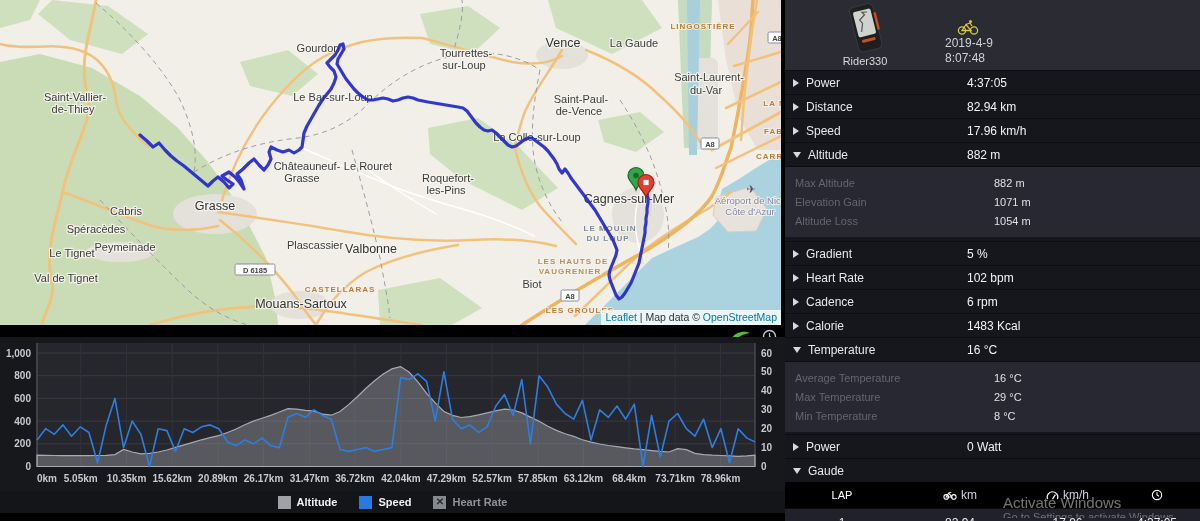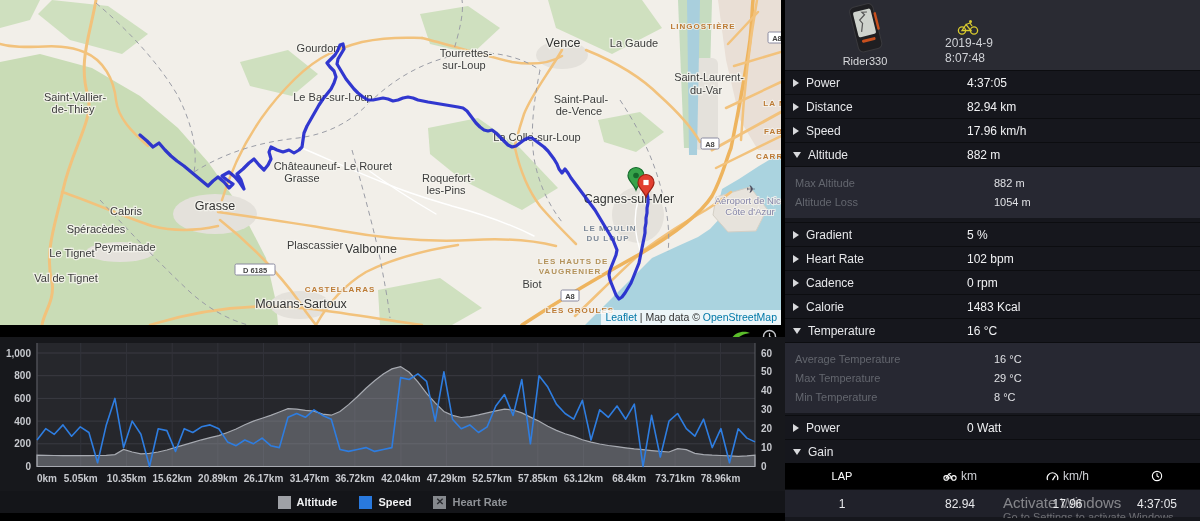--- a/index.html
+++ b/index.html
@@ -350,39 +350,43 @@
     <span class="tri down"></span>
     <span class="lbl">Altitude</span>
     <span class="val">882 m</span>
   </div>
   <div class="sp-subblock">
     <div class="sp-subrow">
       <span class="slbl">Max Altitude</span>
       <span class="sval">882 m</span>
     </div>
     <div class="sp-subrow">
+      <span class="slbl">Elevation Gain</span>
+      <span class="sval">1071 m</span>
+    </div>
+    <div class="sp-subrow">
       <span class="slbl">Altitude Loss</span>
       <span class="sval">1054 m</span>
     </div>
   </div>
 
   <div class="sp-row" style="margin-top:4px">
     <span class="tri right"></span>
     <span class="lbl">Gradient</span>
     <span class="val">5 %</span>
   </div>
   <div class="sp-row">
     <span class="tri right"></span>
     <span class="lbl">Heart Rate</span>
     <span class="val">102 bpm</span>
   </div>
   <div class="sp-row">
     <span class="tri right"></span>
     <span class="lbl">Cadence</span>
-    <span class="val">0 rpm</span>
+    <span class="val">6 rpm</span>
   </div>
   <div class="sp-row">
     <span class="tri right"></span>
     <span class="lbl">Calorie</span>
     <span class="val">1483 Kcal</span>
   </div>
   <div class="sp-row">
     <span class="tri down"></span>
     <span class="lbl">Temperature</span>
     <span class="val">16 °C</span>
@@ -402,21 +406,21 @@
     </div>
   </div>
 
   <div class="sp-row" style="margin-top:2px">
     <span class="tri right"></span>
     <span class="lbl">Power</span>
     <span class="val">0 Watt</span>
   </div>
   <div class="sp-row">
     <span class="tri down"></span>
-    <span class="lbl">Gain</span>
+    <span class="lbl">Gaude</span>
   </div>
 
   <div class="lap-head">
     <div class="cell">LAP</div>
     <div class="cell">
       <svg width="14" height="10" viewBox="0 0 22 15">
         <circle cx="5" cy="10.5" r="3.6" fill="none" stroke="#fff" stroke-width="1.6"></circle>
         <circle cx="17" cy="10.5" r="3.6" fill="none" stroke="#fff" stroke-width="1.6"></circle>
         <path d="M5,10.5 L9,4.5 L14,10.5 Z M9,4.5 L13,3" fill="none" stroke="#fff" stroke-width="1.6"></path>
       </svg>

